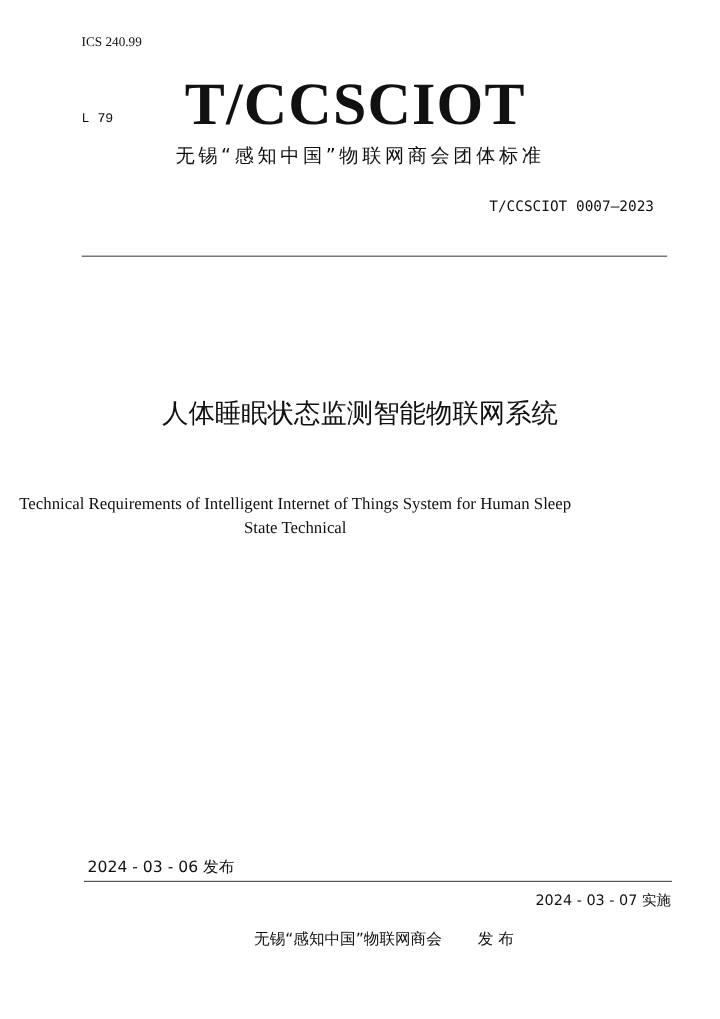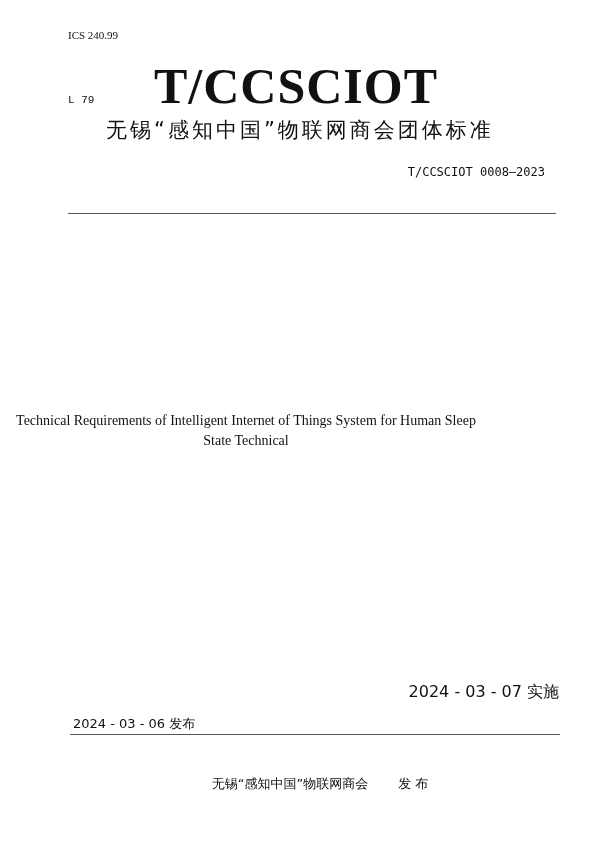--- a/index.html
+++ b/index.html
@@ -1,43 +1,44 @@
 <!DOCTYPE html>
 <html><head>
 <meta charset="utf-8">
 <style>
   html, body { margin: 0; padding: 0; background: #ffffff; }
   body { width: 600px; height: 849px; position: relative; overflow: hidden; color: #111; font-family: "DejaVu Sans", sans-serif; }
   .abs { position: absolute; text-align: center; }
   .ics { left: 68px; top: 28px; font-family: "Liberation Serif", serif; font-size: 11px; line-height: 14px; }
   .ics2 { left: 68px; top: 45px; font-family: Liberation Mono, monospace; font-size: 11px; line-height: 14px; margin-top: 48px; }
   .logo { left: 0; width: 524px; top: 58px; text-align: center; font-family: "Liberation Serif", serif; font-weight: bold; font-size: 50px; line-height: 56px; letter-spacing: 1px; padding-left: 68px; box-sizing: border-box; }
-  .org-std { left: 0; width: 600px; top: 115px; text-align: center; font-size: 21px; line-height: 30px; letter-spacing: 3px; }
+  .org-std { left: 0; width: 600px; top: 115px; text-align: center; font-size: 16px; line-height: 30px; letter-spacing: 3px; }
   .std-no { right: 55px; top: 165px; font-family: "DejaVu Sans Mono", monospace; font-size: 12px; line-height: 14px; }
   .rule { left: 68px; width: 488px; height: 1px; background: #555; }
   .title-cn { left: 0; width: 600px; top: 330px; text-align: center; font-size: 22px; line-height: 32px; }
   .title-en { left: 0; width: 492px; top: 411px; text-align: center; font-family: "Liberation Serif", serif; font-size: 14px; line-height: 20px; }
   .pub-date { left: 73px; top: 715px; font-size: 13px; line-height: 18px; }
-  .impl-date { right: 41px; top: 683px; font-size: 16px; line-height: 18px; }
+  .impl-date { right: 41px; top: 741px; font-size: 12px; line-height: 18px; }
   .publisher { left: 0; width: 600px; top: 775px; text-align: center; font-size: 13px; line-height: 18px; margin-left: 20px; }
   .publisher .gap { display: inline-block; width: 30px; }
 </style>
 </head>
 <body>
 
 <div class="abs ics">ICS  240.99</div>
 <div class="abs ics2">L 79</div>
 
 <div class="abs logo">T/CCSCIOT</div>
 <div class="abs org-std">无锡“感知中国”物联网商会团体标准</div>
-<div class="abs std-no">T/CCSCIOT 0008—2023</div>
+<div class="abs std-no">T/CCSCIOT 0007—2023</div>
 
 <div class="abs rule" style="top:213px;"></div>
 
 <div class="abs title-cn">
+  <div>人体睡眠状态监测智能物联网系统</div>
 </div>
 
 <div class="abs title-en">
   <div>Technical Requirements of Intelligent Internet of Things System for Human Sleep</div>
   <div>State Technical</div>
 </div>
 
 <div class="abs pub-date">2024 - 03 - 06 发布</div>
 <div class="abs impl-date">2024 - 03 - 07 实施</div>
 

